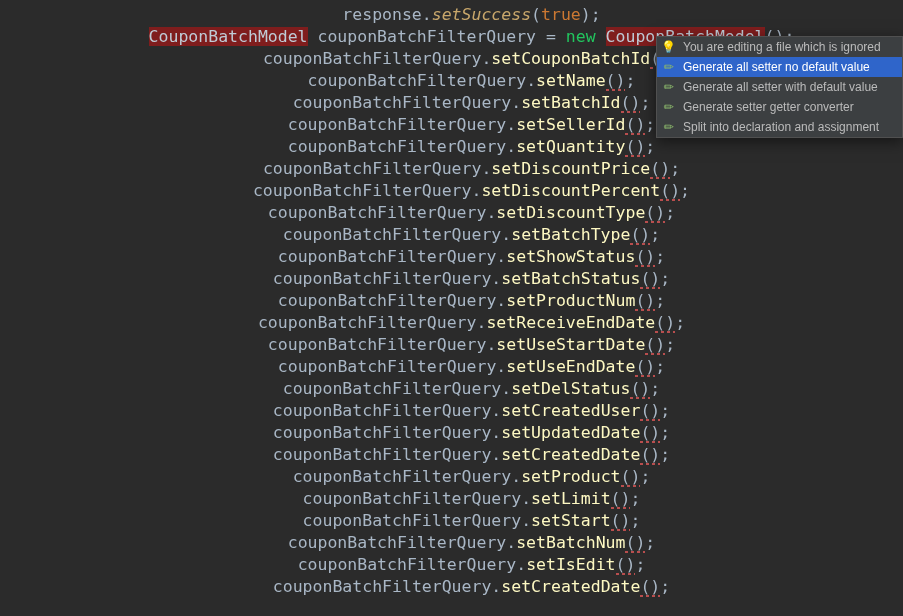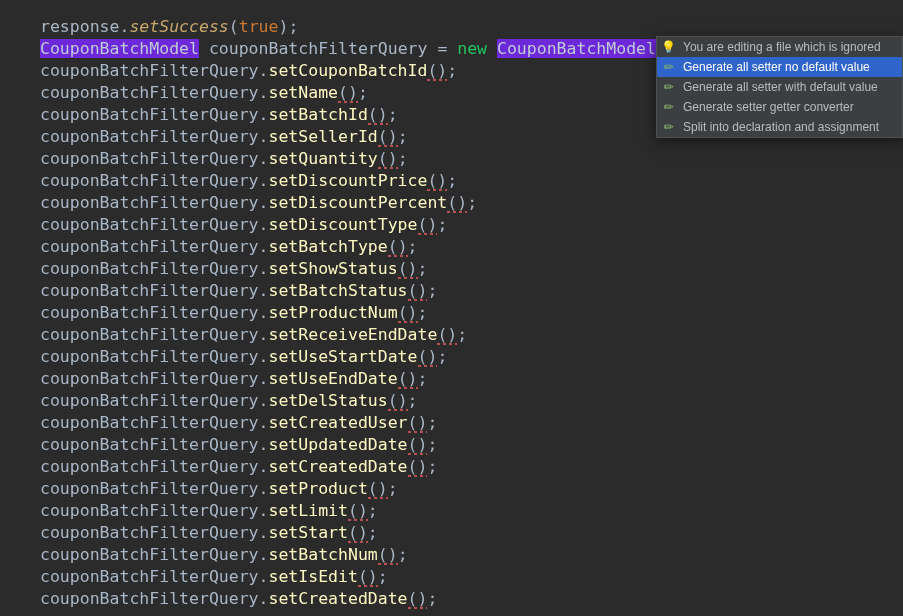--- a/index.html
+++ b/index.html
@@ -7,29 +7,30 @@
       background: #2b2b2b;
       font-family: 'Menlo', 'Monaco', 'Consolas', monospace;
       font-size: 16.5px;
       line-height: 22px;
       overflow: hidden;
       width: 903px;
       height: 616px;
       position: relative;
     }
     .editor {
-      padding: 16px 0 0 40px;
+      padding: 4px 0 0 40px;
       color: #a9b7c6;
+      text-align: center;
     }
     .line {
       white-space: pre;
       height: 22px;
     }
     .highlight-bg {
-      background: #6d28d9;
+      background: #7f1d1d;
       color: #bfcbd6;
     }
     .var { color: #a9b7c6; }
     .dot { color: #a9b7c6; }
     .method { color: #fef9c3; }
     .method-italic { color: #c8a76b; font-style: italic; }
     .paren { color: #a9b7c6; }
     .semi { color: #a9b7c6; }
     .keyword { color: #22c55e; }
     .bool { color: #cc7832; }

